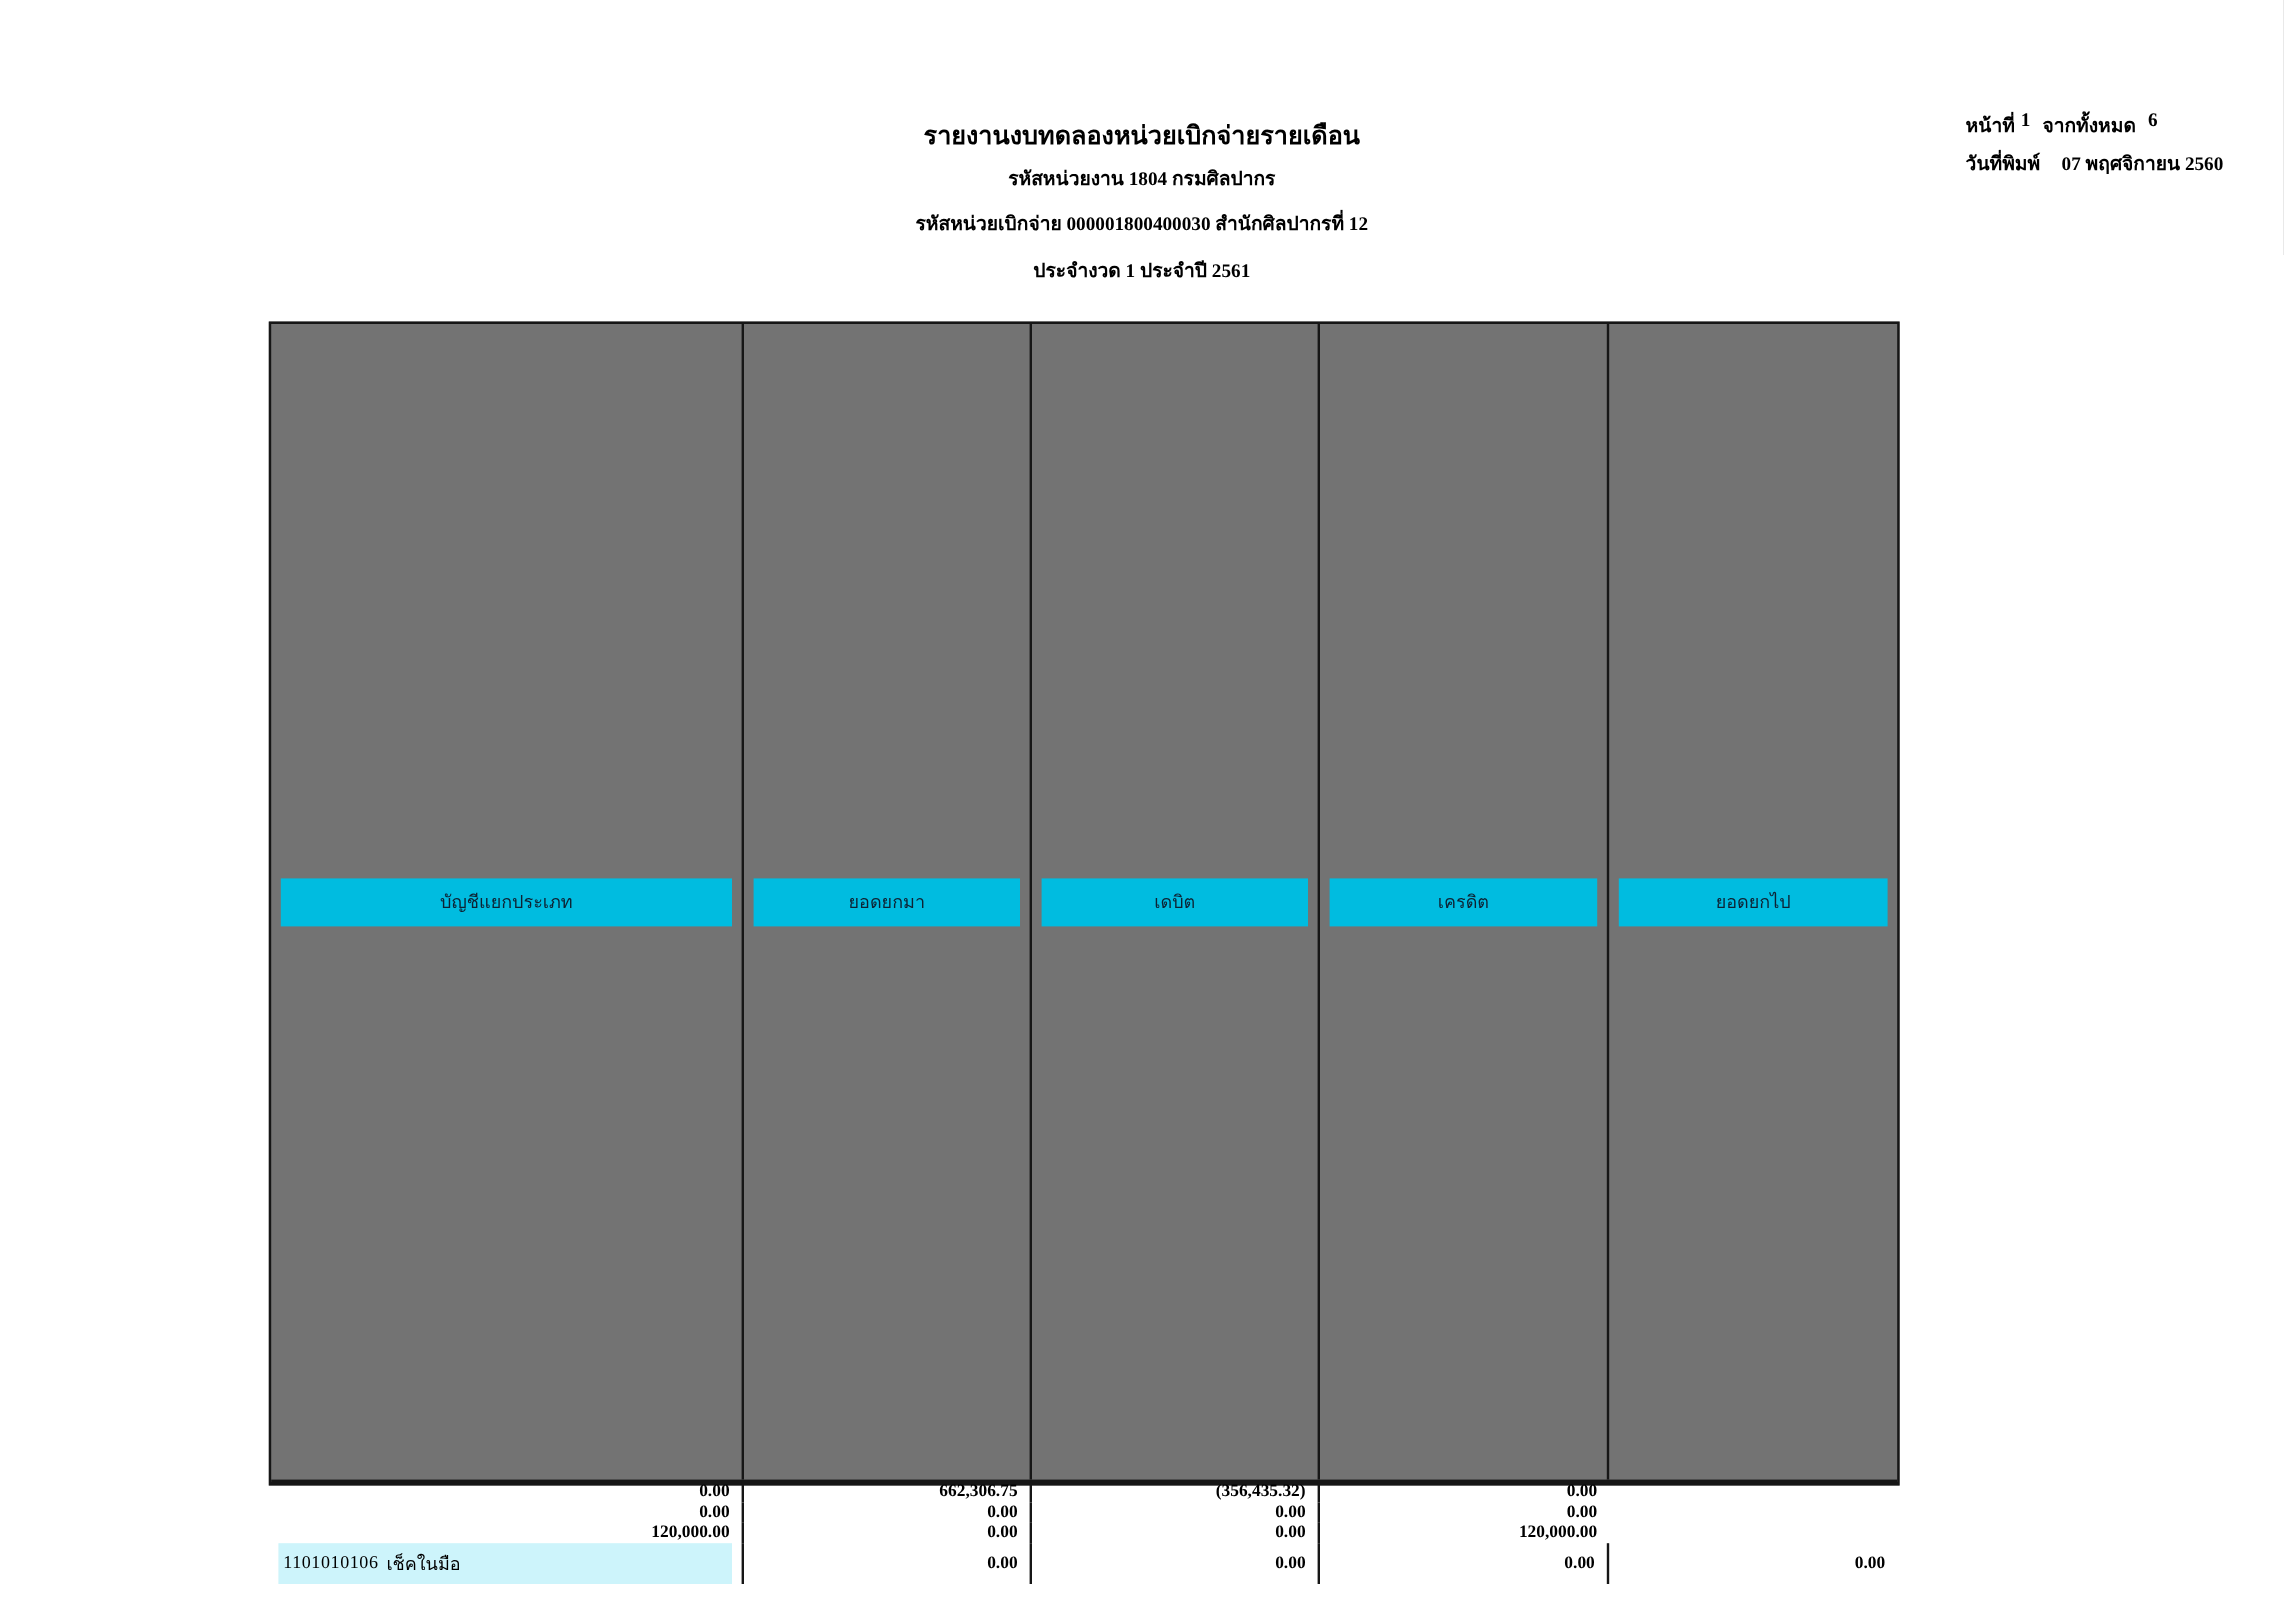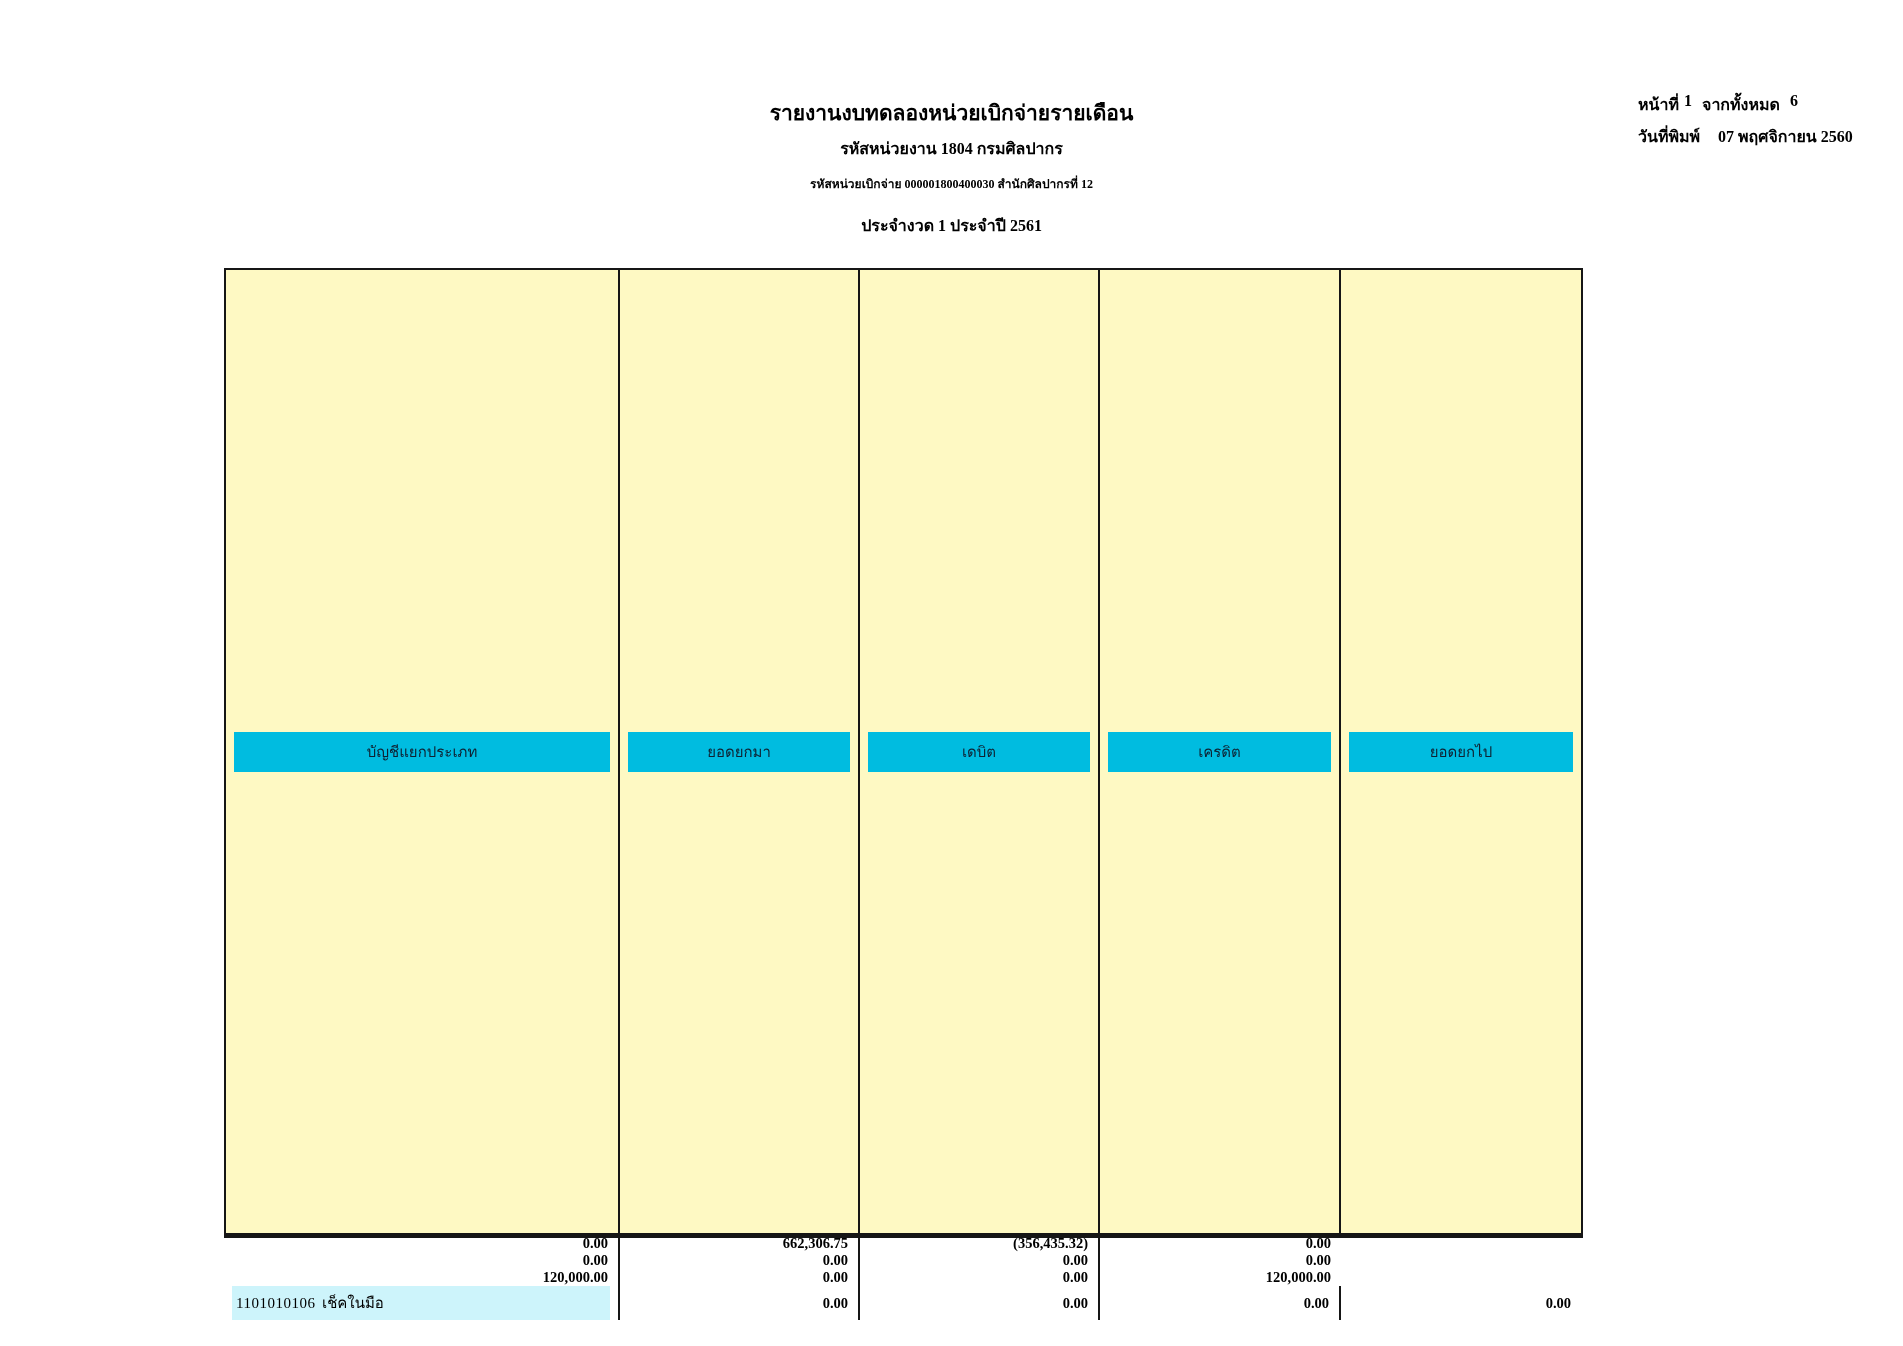--- a/index.html
+++ b/index.html
@@ -21,21 +21,21 @@
   .center-line {
     position: absolute;
     left: 0;
     width: 1903px;
     text-align: center;
     font-weight: bold;
     white-space: pre;
   }
   .title { top: 96px; font-size: 21px; }
   .sub1  { top: 136px; font-size: 16px; }
-  .sub2  { top: 174px; font-size: 12px; }
+  .sub2  { top: 174px; font-size: 16px; }
   .sub3  { top: 213px; font-size: 16px; }
 
   .page-meta {
     position: absolute;
     left: 1638px;
     top: 92px;
     width: 265px;
     height: 70px;
     font-size: 16px;
     font-weight: bold;
@@ -52,21 +52,21 @@
     position: absolute;
     left: 224px;
     top: 268px;
     width: 1359px;
     height: 970px;
     box-sizing: border-box;
     border: 2px solid var(--border);
     border-bottom-width: 3px;
     display: flex;
     flex-direction: column;
-    background: #fef9c3;
+    background: #737373;
     align-items: center;
   }
   .thead {
     height: 58px;
     box-sizing: border-box;
     border-bottom: 2px solid var(--border);
     flex: 0 0 auto;
   }
   .tbody {
     flex: 1 1 auto;

